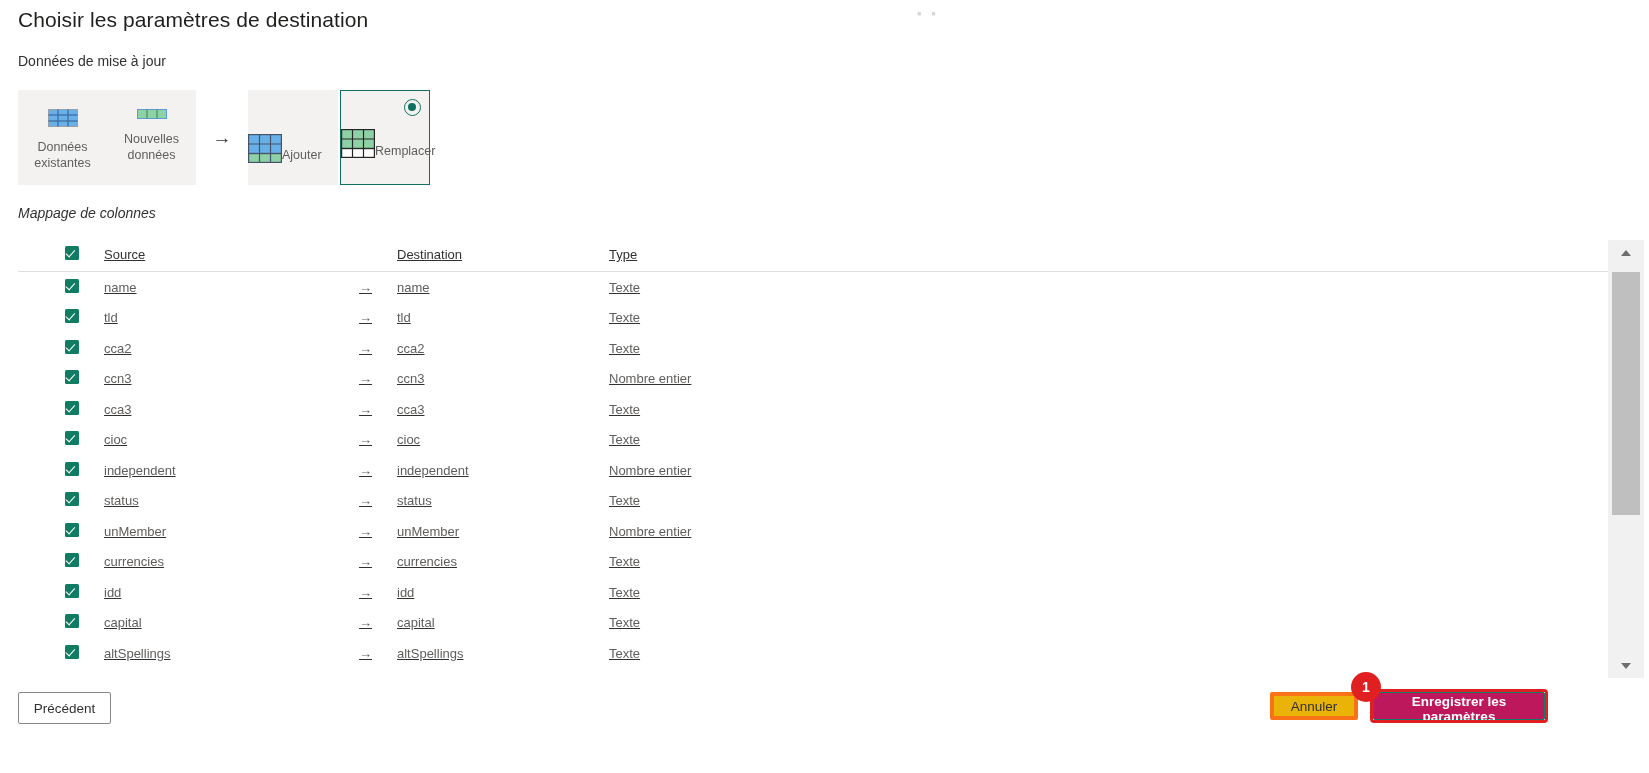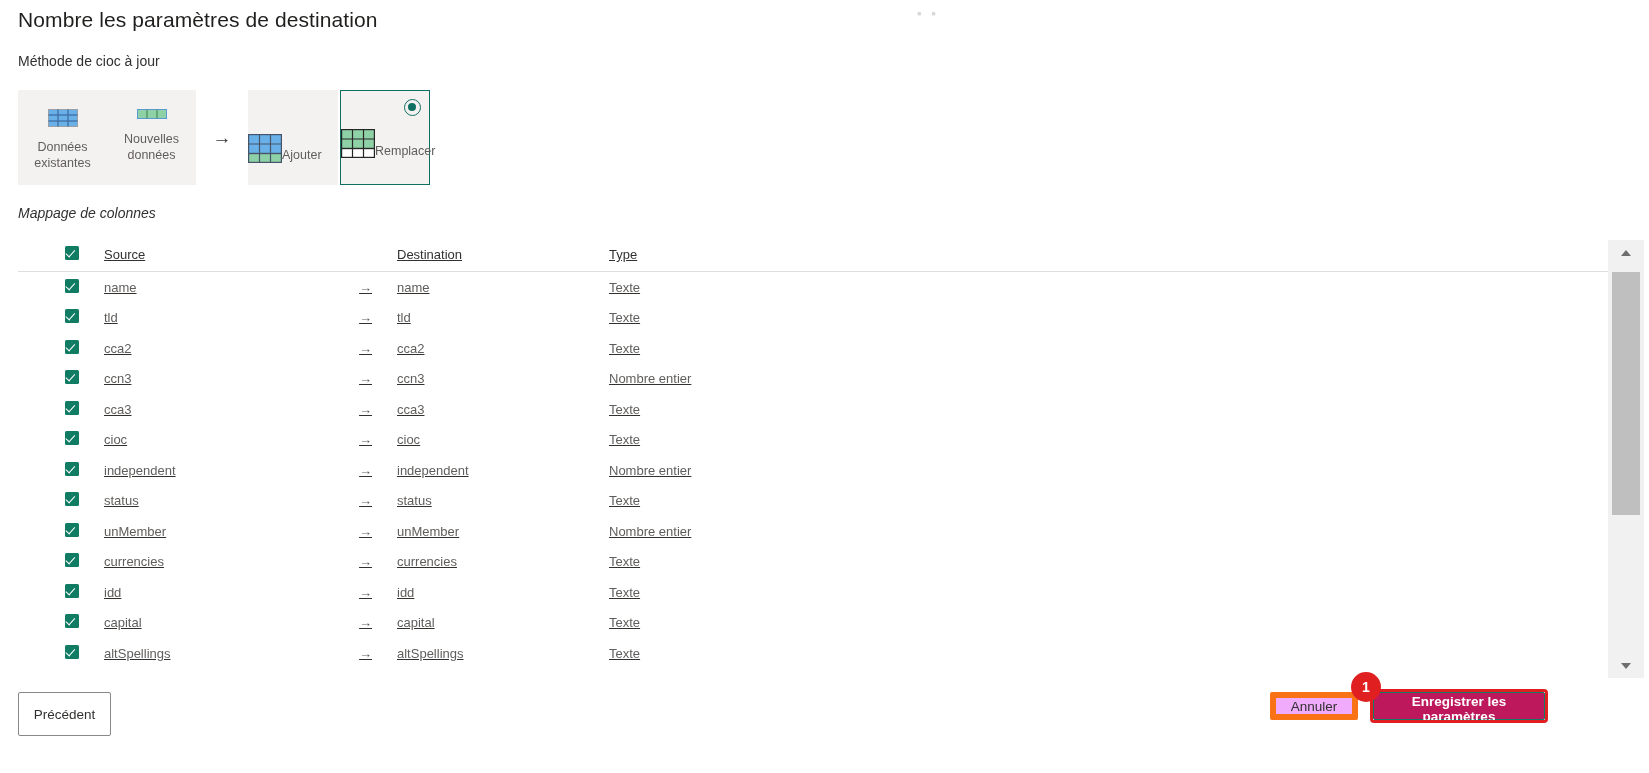--- a/index.html
+++ b/index.html
@@ -238,33 +238,33 @@
     position: absolute;
     box-sizing: border-box;
     font-family: "Liberation Sans", sans-serif;
     font-size: 13.5px;
     cursor: pointer;
   }
   .btn-prev {
     left: 18px;
     top: 692px;
     width: 93px;
-    height: 44px;
+    height: 32px;
     background: #ffffff;
     border: 1px solid #8a8886;
     color: #323130;
     border-radius: 2px;
   }
   .btn-cancel {
     left: 1270px;
     top: 692px;
     width: 88px;
     height: 28px;
-    background: #f0abfc;
-    border: 6px solid #f97316;
+    background: #eab308;
+    border: 4px solid #f97316;
     color: #323130;
     border-radius: 2px;
   }
   .btn-save {
     left: 1373px;
     top: 692px;
     width: 172px;
     height: 28px;
     background: #be185d;
     border: 1px solid #107c63;
@@ -306,24 +306,24 @@
     left: 917px;
     top: 6px;
     color: #d6d6d6;
     font-size: 13px;
     letter-spacing: 3px;
   }
 </style>
 </head>
 <body>
 
-<div class="page-title">Nombre les paramètres de destination</div>
+<div class="page-title">Choisir les paramètres de destination</div>
 <div class="top-dots">▪ ▪</div>
 
-<div class="section-label method">Méthode de cioc à jour</div>
+<div class="section-label method">Données de mise à jour</div>
 
 <div class="method-row">
 
   <div class="source-box">
     <div class="source-cell">
       <span>
         <svg class="grid-ico" width="30" height="18" viewBox="0 0 30 18">
           <rect x="0.5" y="0.5" width="29" height="17" fill="#6ab0e8" stroke="#9aa0a6" stroke-width="1"></rect>
           <line x1="10" y1="0.5" x2="10" y2="17.5" stroke="#3c6ea5" stroke-width="1.3"></line>
           <line x1="20" y1="0.5" x2="20" y2="17.5" stroke="#3c6ea5" stroke-width="1.3"></line>

